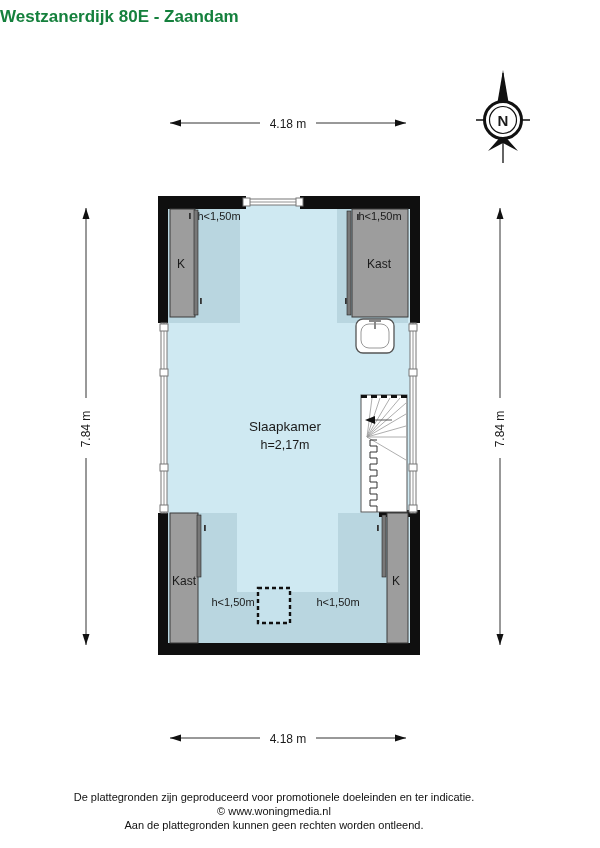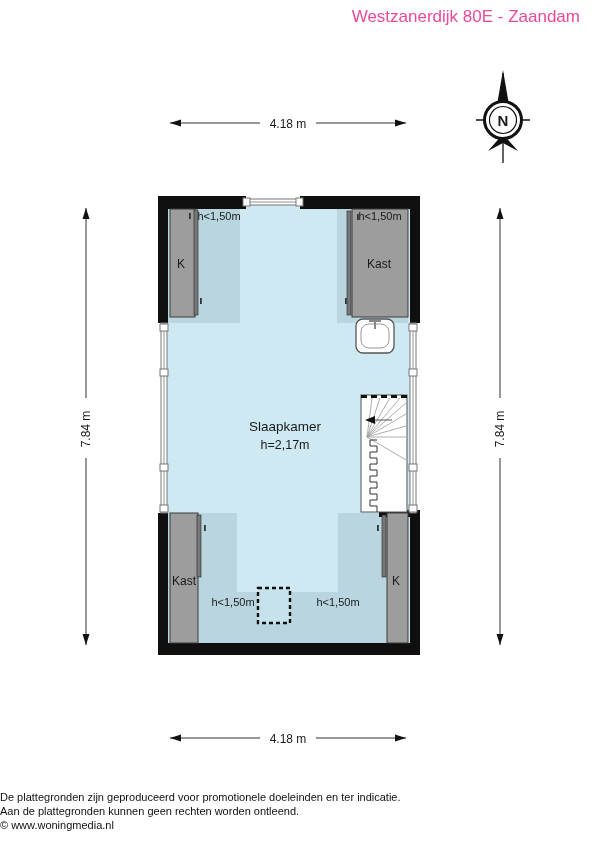--- a/index.html
+++ b/index.html
@@ -1,20 +1,20 @@
 <!DOCTYPE html>
 <html><head>
 <meta charset="utf-8">
 <style>
   html,body{margin:0;padding:0;background:#ffffff;}
   .page{position:relative;width:600px;height:848px;background:#ffffff;overflow:hidden;
         font-family:"Liberation Sans",sans-serif;}
-  .title{position:absolute;top:6px;left:0;width:580px;text-align:right;
-         font-weight:normal;font-size:17px;line-height:21px;color:#ec4899;}
-  .footer{position:absolute;top:790px;left:0;width:548px;text-align:left;
+  .title{position:absolute;top:6px;left:0;width:580px;text-align:left;
+         font-weight:bold;font-size:17px;line-height:21px;color:#15803d;}
+  .footer{position:absolute;top:790px;left:0;width:548px;text-align:center;
           font-size:11px;line-height:14px;color:#111;}
   svg{position:absolute;left:0;top:0;}
   svg text{font-family:"Liberation Sans",sans-serif;fill:#1a1a1a;}
   .wall{fill:#0f0f0f;}
   .floor{fill:#cfe9f2;}
   .floor-low{fill:#b9d6e0;}
   .closet{fill:#9d9d9d;stroke:#3a3a3a;stroke-width:1;}
   .door{fill:#787878;stroke:#222;stroke-width:0.6;}
   .win{fill:#ffffff;stroke:#777;stroke-width:1;}
   .winline{stroke:#777;stroke-width:0.8;}
@@ -172,17 +172,17 @@
       <line x1="500" y1="208" x2="500" y2="645" class="dim"></line>
       <polygon points="500,208 496.5,219 503.5,219" fill="#111"></polygon>
       <polygon points="500,645 496.5,634 503.5,634" fill="#111"></polygon>
       <rect x="492" y="398" width="17" height="60" fill="#fff"></rect>
       <text x="500" y="429" text-anchor="middle" class="dimtxt" transform="rotate(-90 500 429)" dy="4">7.84 m</text>
     </g>
   </svg>
 
   <div class="footer">
     <div>De plattegronden zijn geproduceerd voor promotionele doeleinden en ter indicatie.</div>
+    <div>© www.woningmedia.nl</div>
     <div>Aan de plattegronden kunnen geen rechten worden ontleend.</div>
-    <div>© www.woningmedia.nl</div>
   </div>
 
 </div>
 
 </body></html>

